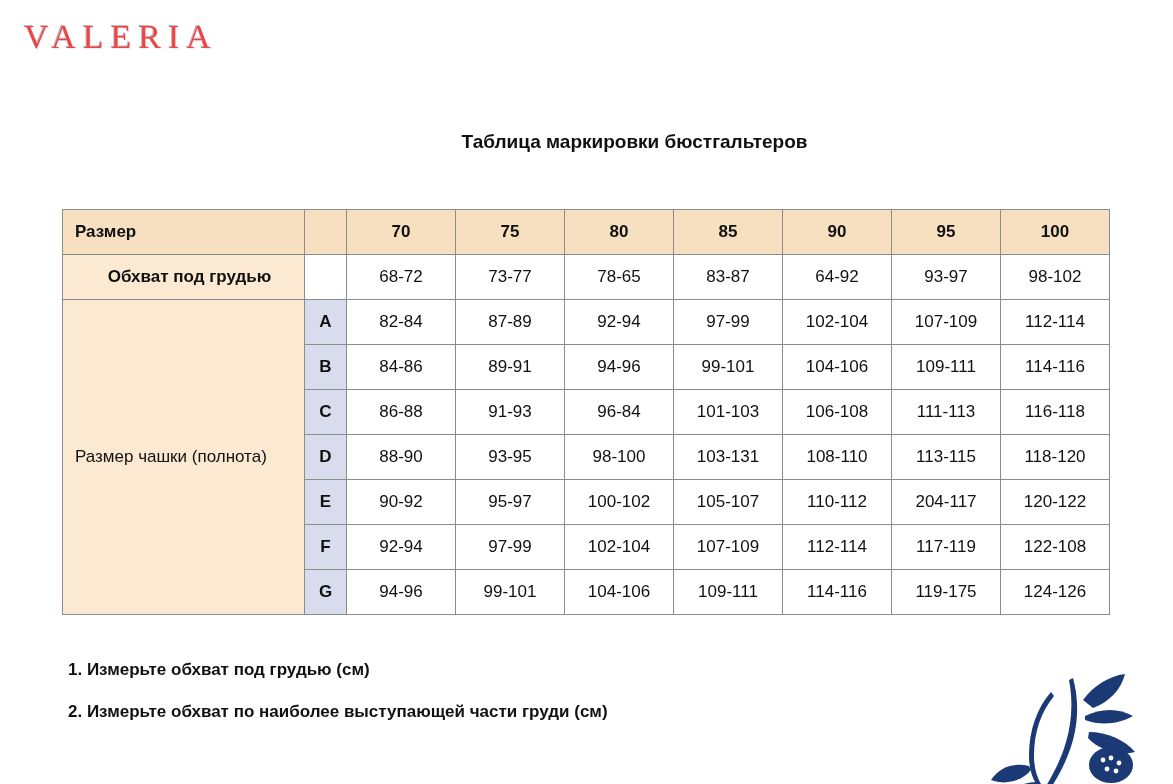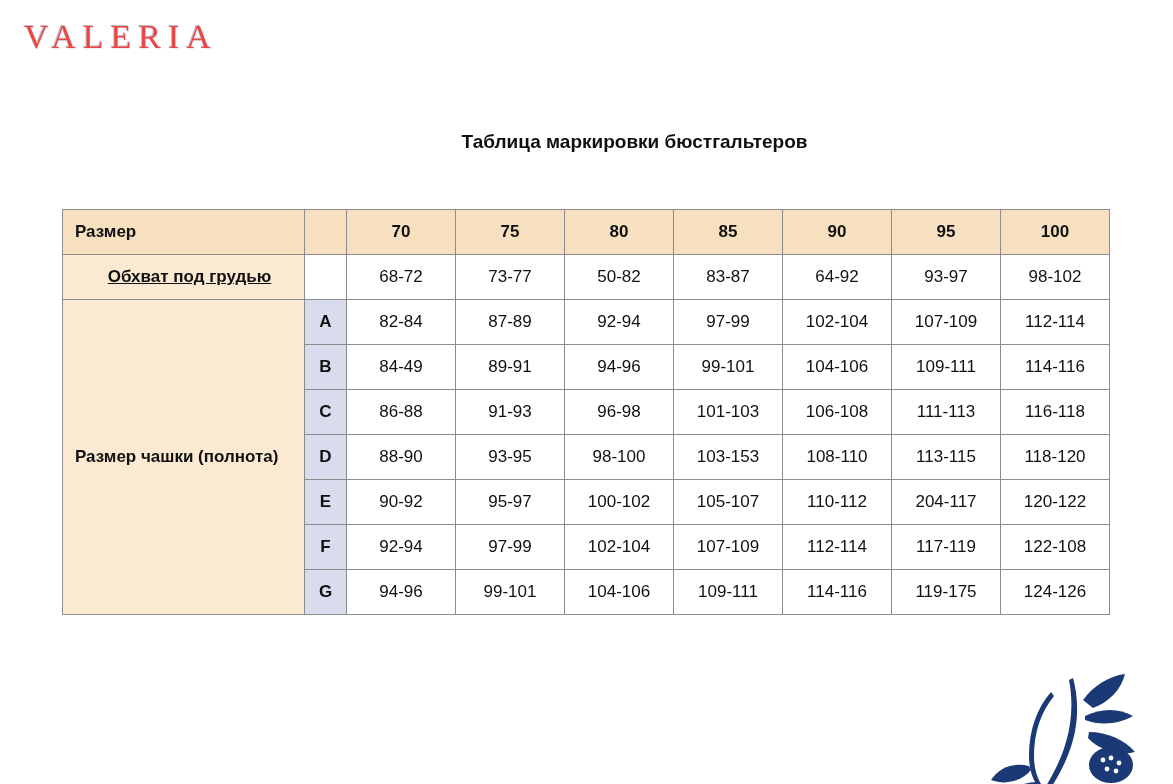--- a/index.html
+++ b/index.html
@@ -79,30 +79,29 @@
   }
   .hdr-blank {
     background: #f7e0c0 !important;
   }
   .row-label {
     background: #fbe9d2 !important;
     text-align: right;
     padding-left: 12px !important;
     font-weight: bold;
     font-size: 17px;
-    text-decoration: underline;
   }
   .blank-cell {
     background: #ffffff !important;
   }
   .cup-side {
     background: #fbe9d2 !important;
     text-align: left !important;
     padding-left: 12px !important;
-    font-weight: bold;
+    font-weight: normal;
     font-size: 17px;
     vertical-align: middle;
     line-height: 1.35;
   }
   .cup-letter {
     background: #d9dcec !important;
     font-weight: bold;
     font-size: 16px;
     width: 42px;
   }
@@ -164,67 +163,67 @@
         <td class="hdr-num">90</td>
         <td class="hdr-num">95</td>
         <td class="hdr-num">100</td>
       </tr>
 
       <tr>
         <td class="row-label">Обхват под грудью</td>
         <td class="blank-cell"></td>
         <td>68-72</td>
         <td>73-77</td>
-        <td>50-82</td>
+        <td>78-65</td>
         <td>83-87</td>
         <td>64-92</td>
         <td>93-97</td>
         <td>98-102</td>
       </tr>
 
       <tr>
         <td class="cup-side" rowspan="7">Размер чашки (полнота)</td>
         <td class="cup-letter">A</td>
         <td>82-84</td>
         <td>87-89</td>
         <td>92-94</td>
         <td>97-99</td>
         <td>102-104</td>
         <td>107-109</td>
         <td>112-114</td>
       </tr>
 
       <tr>
         <td class="cup-letter">B</td>
-        <td>84-49</td>
+        <td>84-86</td>
         <td>89-91</td>
         <td>94-96</td>
         <td>99-101</td>
         <td>104-106</td>
         <td>109-111</td>
         <td>114-116</td>
       </tr>
 
       <tr>
         <td class="cup-letter">C</td>
         <td>86-88</td>
         <td>91-93</td>
-        <td>96-98</td>
+        <td>96-84</td>
         <td>101-103</td>
         <td>106-108</td>
         <td>111-113</td>
         <td>116-118</td>
       </tr>
 
       <tr>
         <td class="cup-letter">D</td>
         <td>88-90</td>
         <td>93-95</td>
         <td>98-100</td>
-        <td>103-153</td>
+        <td>103-131</td>
         <td>108-110</td>
         <td>113-115</td>
         <td>118-120</td>
       </tr>
 
       <tr>
         <td class="cup-letter">E</td>
         <td>90-92</td>
         <td>95-97</td>
         <td>100-102</td>
@@ -253,20 +252,22 @@
         <td>109-111</td>
         <td>114-116</td>
         <td>119-175</td>
         <td>124-126</td>
       </tr>
     </tbody>
   </table>
 </div>
 
 <div class="notes">
+  <div class="note">1. Измерьте обхват под грудью (см)</div>
+  <div class="note">2. Измерьте обхват по наиболее выступающей части груди (см)</div>
 </div>
 
 <svg class="flourish" viewBox="0 0 230 120" xmlns="http://www.w3.org/2000/svg">
   <g fill="#1b3a75">
     <path d="M118 22 C104 38, 96 60, 96 86 C96 100, 100 112, 108 120 L112 120 C104 110, 101 98, 101 86 C101 62, 108 42, 121 26 Z"></path>
     <path d="M136 10 C140 30, 139 52, 133 72 C128 90, 120 104, 112 118 L117 119 C127 104, 135 88, 140 70 C146 48, 145 26, 140 8 Z"></path>
     <path d="M152 46 C168 38, 186 38, 200 46 C186 54, 168 56, 152 50 Z"></path>
     <path d="M156 62 C174 62, 192 70, 202 82 C186 86, 166 80, 155 68 Z"></path>
     <path d="M150 30 C160 16, 176 6, 192 4 C188 20, 176 32, 160 38 Z"></path>
     <ellipse cx="178" cy="95" rx="22" ry="18"></ellipse>

